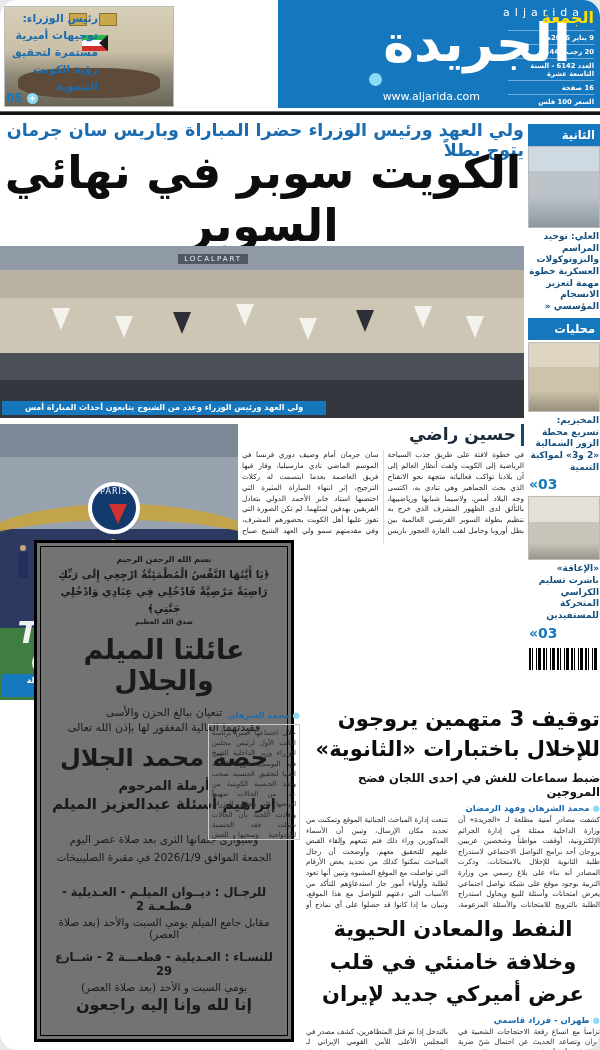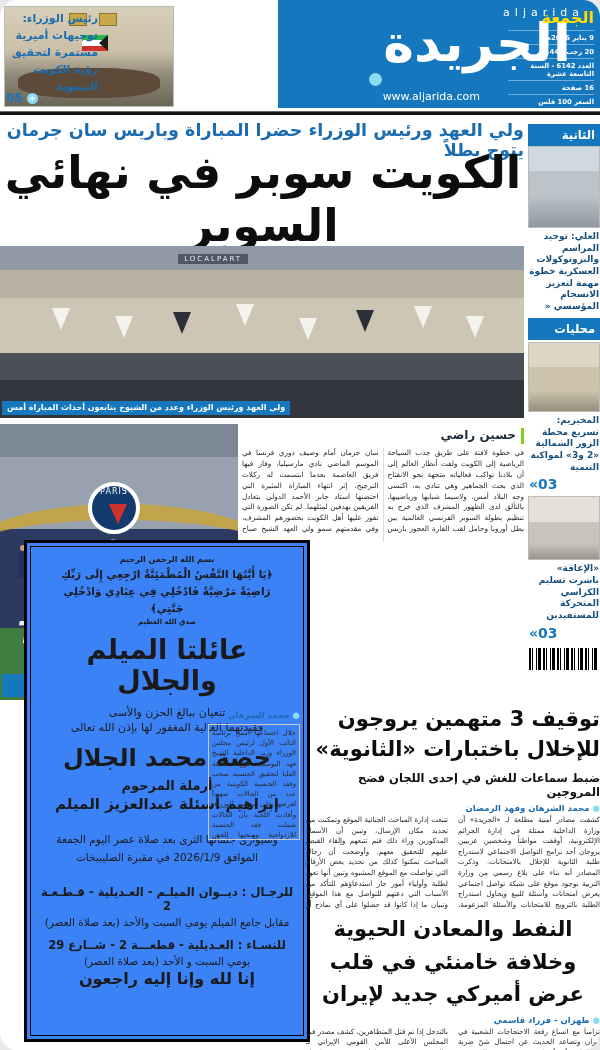--- a/index.html
+++ b/index.html
@@ -52,43 +52,43 @@
   .headline { position:absolute; top:146px; left:2px; width:522px; text-align:center;
      color:#0d0d0d; font-size:45px; font-weight:900; letter-spacing:-1px; }
   .photo1 { position:absolute; top:246px; right:76px; width:524px; height:172px;
      background:linear-gradient(180deg,#8f9aa6 0 14%,#b9b2a2 14% 30%,#cec6b4 30% 62%,#4a4f58 62% 78%,#32363d 78% 100%); overflow:hidden; }
   .p1-sign { position:absolute; top:8px; left:34%; color:#eee; background:rgba(30,35,50,.55);
      font-size:7px; letter-spacing:2px; padding:1px 6px; direction:ltr; }
   .ghutra { position:absolute; width:0; height:0; border-left:9px solid transparent; border-right:9px solid transparent; }
   .ghutra.w { border-top:22px solid #f4f2ec; }
   .ghutra.d { border-top:22px solid #2c2f38; }
   .photo-caption { position:absolute; bottom:3px; left:2px; background:#1577bd; color:#fff;
-     font-size:8px; font-weight:bold; padding:2px 5px 3px; }
+     font-size:8px; font-weight:bold; padding:2px 23px 3px; }
   .lead-article { position:absolute; top:424px; right:76px; width:282px; height:114px; }
-  .byline-lead { display:inline-block; color:#1b2b3a; font-size:12px; font-weight:900;
-     border-right:3px solid #84cc16; padding:0 5px 2px 0; margin-bottom:4px; }
+  .byline-lead { display:inline-block; color:#1b2b3a; font-size:17px; font-weight:900;
+     border-right:3px solid #0c4a6e; padding:0 5px 2px 0; margin-bottom:4px; }
   .lead-body { column-count:2; column-gap:9px; column-rule:1px solid #ddd; height:94px; overflow:hidden;
      font-size:7.25px; line-height:1.5; text-align:justify; color:#2a2a2a; }
   .photo2 { position:absolute; top:424px; left:0; width:238px; height:276px;
      background:linear-gradient(180deg,#7d8896 0 12%,#98a2ae 12% 38%,#2c3a62 38% 74%,#3f7d41 74% 100%); overflow:hidden; }
   .crest { position:absolute; top:58px; left:88px; width:52px; height:52px; border-radius:50%;
      background:#123a6d; border:4px solid #fff; text-align:center; }
   .crest-txt { color:#fff; font-size:8px; letter-spacing:1px; line-height:12px; direction:ltr; }
   .crest:after { content:""; position:absolute; left:17px; top:18px; width:0; height:0;
      border-left:9px solid transparent; border-right:9px solid transparent; border-top:20px solid #d0302e; }
   .arch { position:absolute; top:80px; left:-30px; width:300px; height:90px;
      border-top:16px solid #caa53b; border-radius:50%; opacity:.85; }
   .pitch-text { position:absolute; bottom:24px; left:0; width:100%; text-align:center; direction:ltr;
      color:rgba(255,255,255,.92); font-size:30px; font-weight:900; font-style:italic;
      line-height:.95; letter-spacing:-1px; white-space:pre-line; }
   .player { position:absolute; width:10px; height:26px; border-radius:4px 4px 0 0; background:#22305a; }
   .player:before { content:""; position:absolute; top:-7px; left:2px; width:6px; height:6px; border-radius:50%; background:#caa27e; }
   
-  .obituary { position:absolute; top:540px; right:290px; width:286px; height:502px;
-     border:3px solid #000; padding:3px; background:#3b82f6; }
+  .obituary { position:absolute; top:540px; right:306px; width:260px; height:502px;
+     border:3px solid #000; padding:3px; background:#737373; }
   .obit-inner { border:1px solid #000; height:100%; text-align:center; padding:8px 6px 4px; overflow:hidden; }
   .ob-bism { font-size:8px; font-weight:bold; }
   .ob-verse { font-size:10.5px; font-weight:900; line-height:1.6; margin:2px 10px; }
   .ob-sadaqa { font-size:7px; font-weight:bold; margin-bottom:8px; }
   .ob-families { font-size:27px; font-weight:600; margin:6px 0 10px; }
   .ob-line { font-size:11px; margin:2px 0; }
   .ob-name { font-size:24px; font-weight:600; margin:10px 0 6px; }
   .ob-rel { font-size:13px; font-weight:bold; margin:2px 0; }
   .ob-husband { font-size:15px; font-weight:bold; margin-bottom:10px; }
   .ob-burial { font-size:10.5px; line-height:1.7; margin:18px 8px; }

